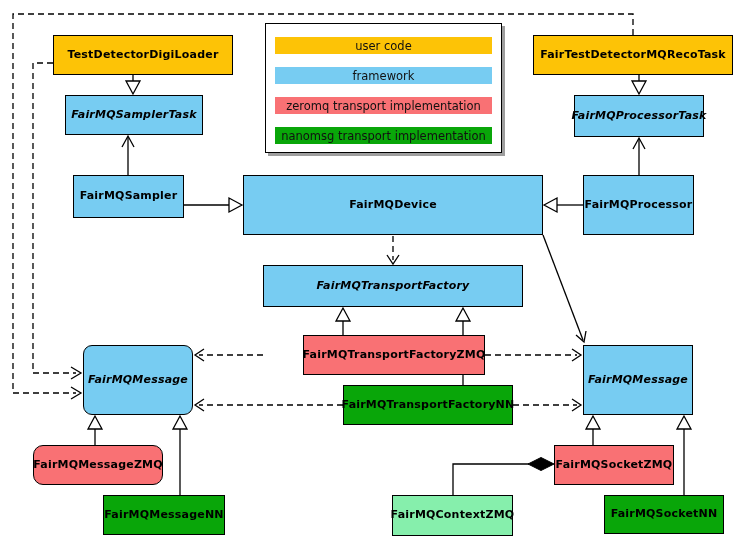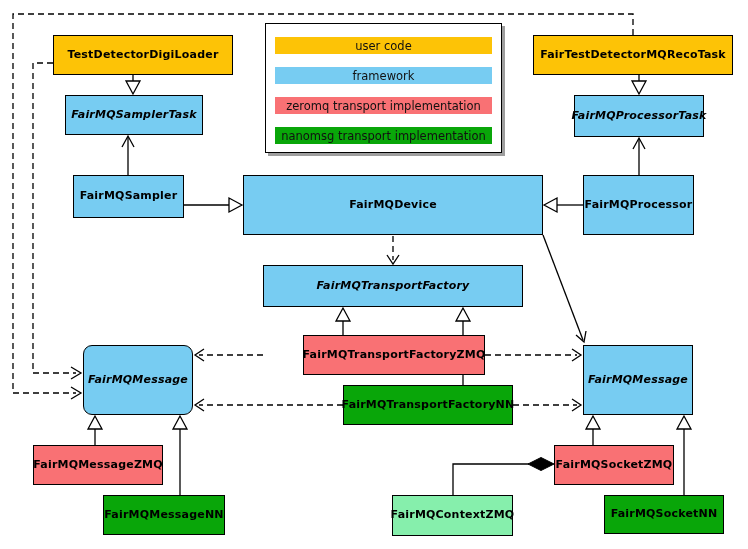--- a/index.html
+++ b/index.html
@@ -184,21 +184,21 @@
   <div class="node abstract" style="left: 263px; top: 265px; width: 260px; height: 42px; background-color: rgb(119, 204, 242);">FairMQTransportFactory</div>
 
   <div class="node" style="left: 263px; top: 335px; width: 182px; height: 40px; background-color: rgb(249, 113, 116); margin-left: 40px;">FairMQTransportFactoryZMQ</div>
 
   <div class="node" style="left: 343px; top: 385px; width: 170px; height: 40px; background-color: rgb(9, 166, 9);">FairMQTransportFactoryNN</div>
 
   <div class="node abstract" style="left: 83px; top: 345px; width: 110px; height: 70px; background-color: rgb(119, 204, 242); border-radius: 9px;">FairMQMessage</div>
 
   <div class="node abstract" style="left: 583px; top: 345px; width: 110px; height: 70px; background-color: rgb(119, 204, 242);">FairMQMessage</div>
 
-  <div class="node" style="left: 33px; top: 445px; width: 130px; height: 40px; background-color: rgb(249, 113, 116);">FairMQMessageZMQ</div>
+  <div class="node" style="left: 33px; top: 445px; width: 130px; height: 40px; background-color: rgb(249, 113, 116); border-radius: 10px;">FairMQMessageZMQ</div>
 
   <div class="node" style="left: 103px; top: 495px; width: 122px; height: 40px; background-color: rgb(9, 166, 9);">FairMQMessageNN</div>
 
   <div class="node" style="left: 554px; top: 445px; width: 120px; height: 40px; background-color: rgb(249, 113, 116);">FairMQSocketZMQ</div>
 
   <div class="node" style="left: 604px; top: 495px; width: 120px; height: 39px; background-color: rgb(9, 166, 9);">FairMQSocketNN</div>
 
   <div class="node" style="left: 392px; top: 495px; width: 121px; height: 41px; background-color: #86efac;">FairMQContextZMQ</div>
 
 </div>

